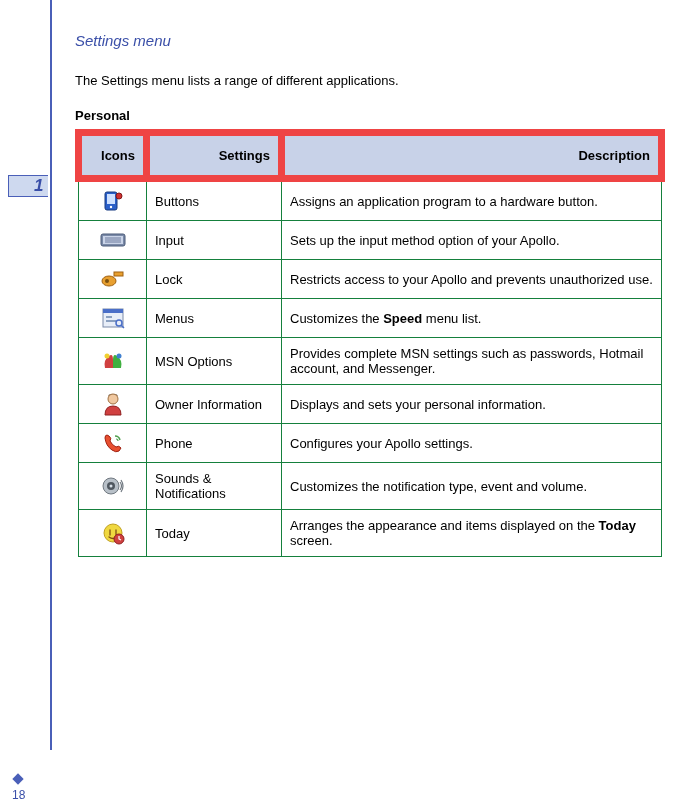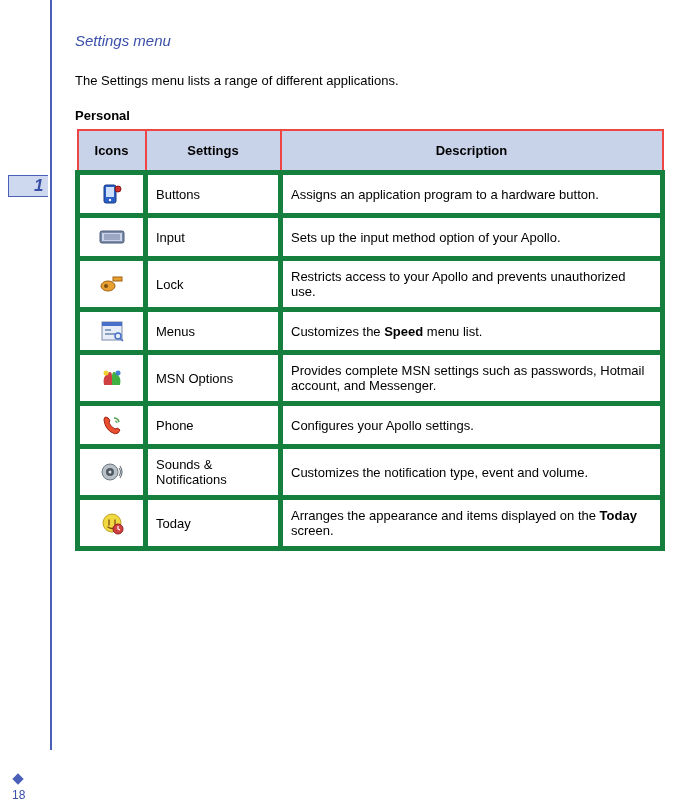--- a/index.html
+++ b/index.html
@@ -61,28 +61,28 @@
       margin-bottom: 6px;
       margin-top: 20px;
     }
     table.settings {
       border-collapse: collapse;
       width: 100%;
       table-layout: fixed;
     }
     table.settings th {
       background: #c8d2e8;
-      text-align: center;
+      text-align: right;
       font-weight: bold;
       font-size: 13px;
       padding: 12px 8px;
-      border: 2px solid #ef4444;
+      border: 7px solid #ef4444;
     }
     table.settings td {
-      border: 5px solid #15803d;
+      border: 1px solid #15803d;
       padding: 8px 8px;
       font-size: 13px;
       vertical-align: middle;
       background: #fff;
     }
     .col-icons { width: 68px; }
     .col-settings { width: 135px; }
     .col-desc { }
     .icon-cell { text-align: center; }
     .icon-box {
@@ -205,20 +205,33 @@
                 <circle cx="18" cy="6" r="2.5" fill="#4080d0"></circle>
               </svg>
             </div>
           </td>
           <td>MSN Options</td>
           <td class="desc">Provides complete MSN settings such as passwords, Hotmail account, and Messenger.</td>
         </tr>
         <tr>
           <td class="icon-cell">
             <div class="icon-box">
+              <svg width="22" height="24">
+                <circle cx="11" cy="7" r="5" fill="#f0c8a0" stroke="#a07040"></circle>
+                <path d="M3 23 Q3 14 11 14 Q19 14 19 23 Z" fill="#d04040" stroke="#902020"></path>
+                <path d="M6 4 Q11 0 16 4 Q16 2 11 2 Q6 2 6 4" fill="#604020"></path>
+              </svg>
+            </div>
+          </td>
+          <td>Owner Information</td>
+          <td class="desc">Displays and sets your personal information.</td>
+        </tr>
+        <tr>
+          <td class="icon-cell">
+            <div class="icon-box">
               <svg width="22" height="22">
                 <path d="M5 3 Q3 3 3 6 Q4 14 10 18 Q14 21 17 19 L19 16 Q17 13 14 15 Q10 13 8 9 Q10 6 7 4 Z" fill="#e85030" stroke="#a02010"></path>
                 <path d="M13 4 Q17 4 18 8" fill="none" stroke="#50a050" stroke-width="1.5"></path>
                 <path d="M14 7 Q16 7 16 9" fill="none" stroke="#50a050" stroke-width="1.2"></path>
               </svg>
             </div>
           </td>
           <td>Phone</td>
           <td class="desc">Configures your Apollo settings.</td>
         </tr>

